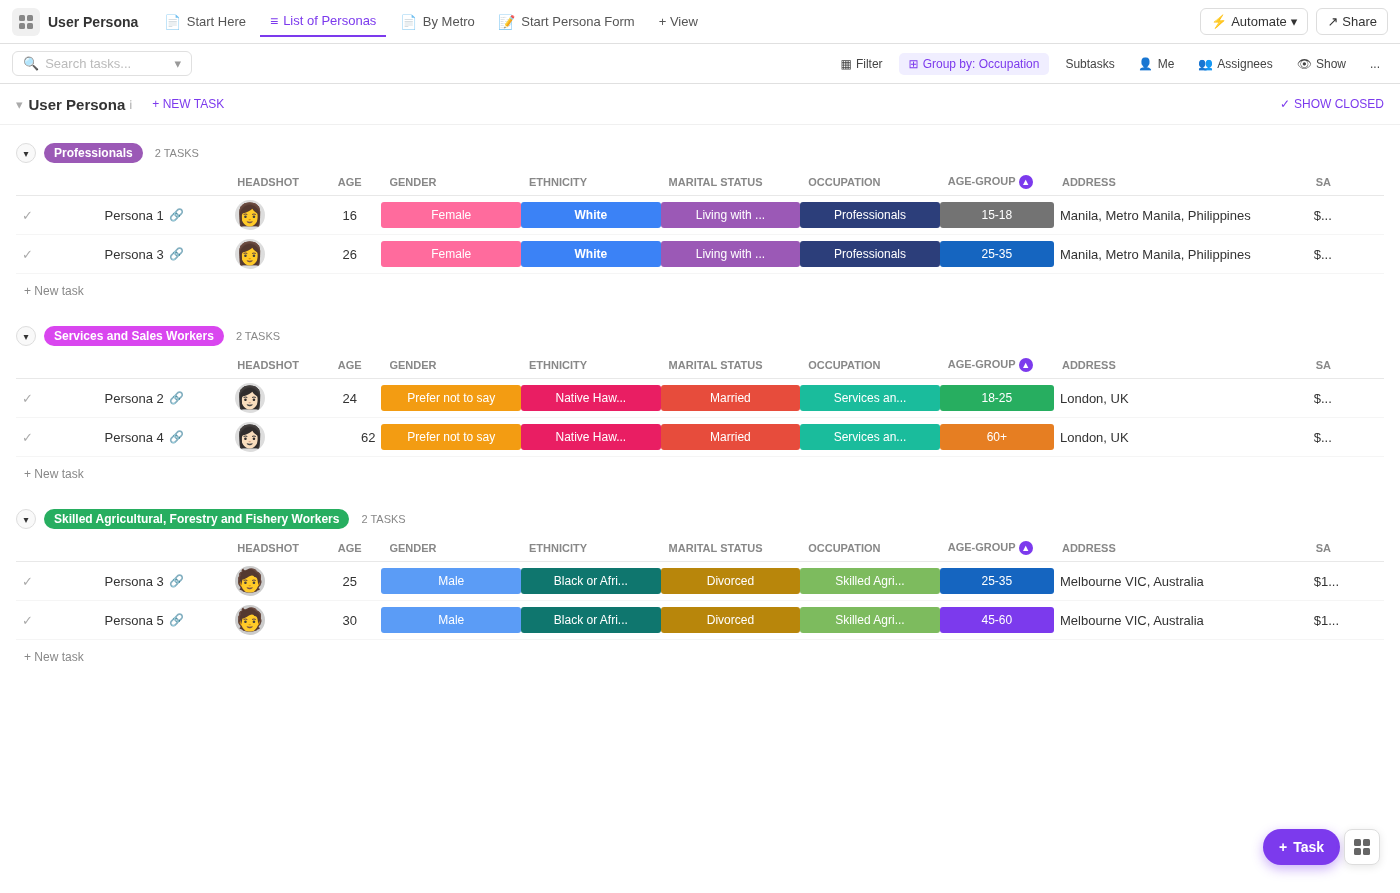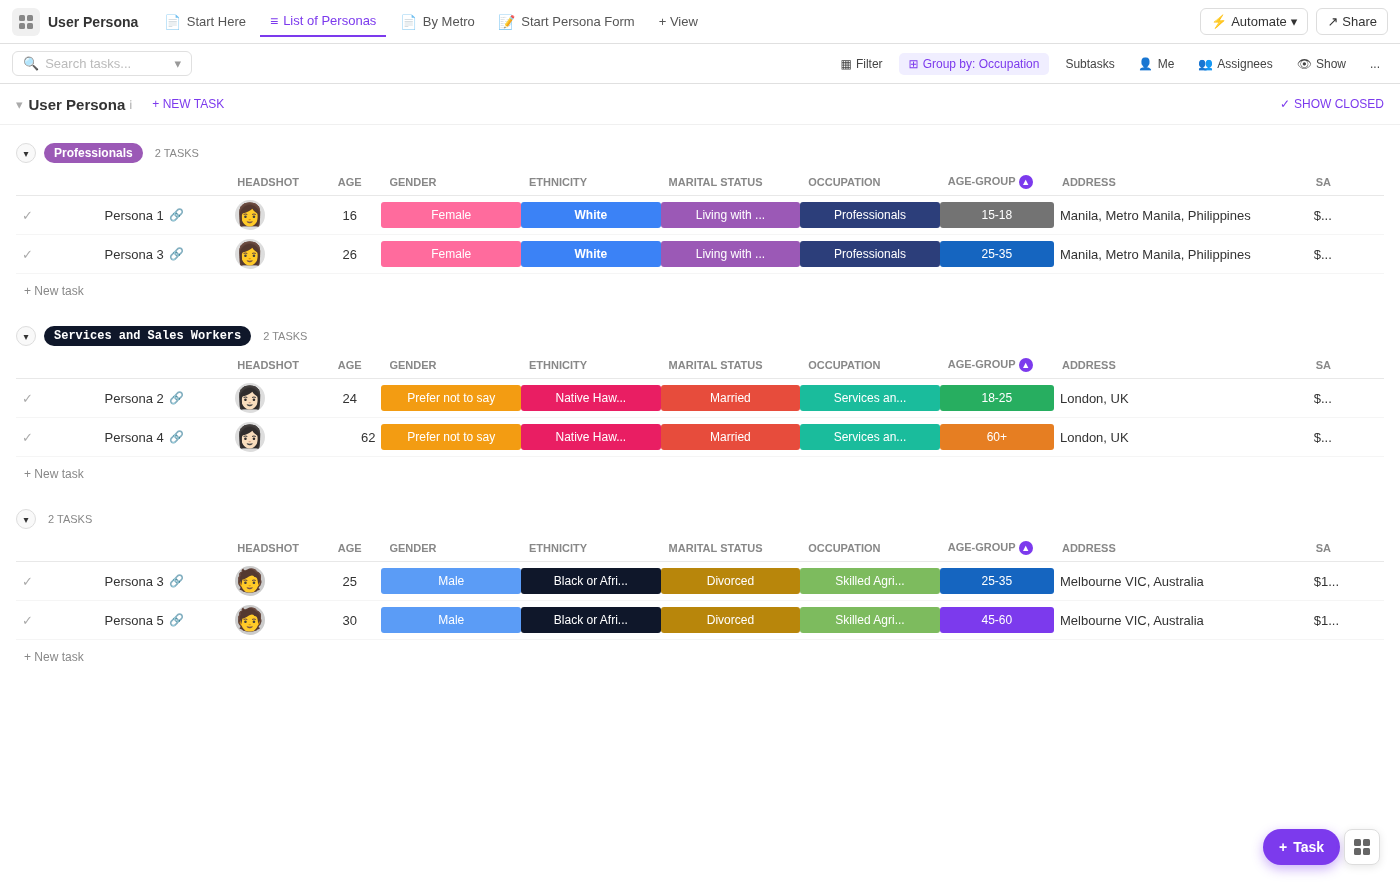--- a/index.html
+++ b/index.html
@@ -39,21 +39,21 @@
 
     
     .main-content { padding: 0; overflow: auto; }
 
     
     .group-section { margin: 12px 0; }
     .group-header { display: flex; align-items: center; gap: 8px; padding: 6px 16px; }
     .collapse-btn { width: 20px; height: 20px; border-radius: 50%; border: 1px solid #ddd; background: #f9f9f9; display: flex; align-items: center; justify-content: center; cursor: pointer; font-size: 10px; }
     .group-label { padding: 3px 10px; border-radius: 12px; font-size: 12px; font-weight: 600; color: #fff; white-space: nowrap; }
     .group-label.professionals { background: #9b59b6; }
-    .group-label.services { background: #0f172a; font-family: Liberation Mono, monospace; }
+    .group-label.services { background: #d946ef; }
     .group-label.skilled { background: #27ae60; }
     .group-task-count { font-size: 11px; color: #888; margin-left: 4px; }
 
     
     .table-wrap { padding: 0 16px; }
     table { width: 100%; border-collapse: collapse; table-layout: fixed; }
     thead tr { border-bottom: 1px solid #e8e8e8; }
     th { text-align: left; font-size: 11px; font-weight: 600; color: #888; padding: 6px 8px; white-space: nowrap; }
     td { padding: 4px 6px; font-size: 13px; border-bottom: 1px solid #f5f5f5; vertical-align: middle; }
 
@@ -82,21 +82,21 @@
     .tag-marital-purple { background: #9b59b6; }
     .tag-professionals-dark { background: #2c3e7a; }
     .tag-blue-age { background: #737373; }
     .tag-blue-bright { background: #1565c0; }
     .tag-native { background: #e91e63; }
     .tag-married { background: #e74c3c; }
     .tag-services { background: #1abc9c; }
     .tag-age-green { background: #27ae60; }
     .tag-age-orange { background: #e67e22; }
     .tag-male-blue { background: #5b9cf6; }
-    .tag-black { background: #0f172a; }
+    .tag-black { background: #0f766e; }
     .tag-divorced-tan { background: #b8860b; }
     .tag-skilled-green { background: #7dbb5e; }
     .tag-age-25-35 { background: #1565c0; }
     .tag-age-45-60 { background: #7c3aed; }
     .tag-prefer { background: #f39c12; }
 
     .new-task-row { padding: 6px 0; }
     .new-task-link { font-size: 12px; color: #888; cursor: pointer; display: inline-flex; align-items: center; gap: 4px; padding: 4px 8px; border-radius: 4px; }
 
     
@@ -357,20 +357,21 @@
       </table>
       <div class="new-task-row">
         <span class="new-task-link">+ New task</span>
       </div>
     </div>
   </div>
 
   <div class="group-section">
     <div class="group-header">
       <div class="collapse-btn">▾</div>
+      <span class="group-label skilled">Skilled Agricultural, Forestry and Fishery Workers</span>
       <span class="group-task-count">2 TASKS</span>
     </div>
     <div class="table-wrap">
       <table>
         <thead>
           <tr>
             <th class="col-check"></th>
             <th class="col-name"></th>
             <th class="col-headshot">HEADSHOT</th>
             <th class="col-age">AGE</th>

